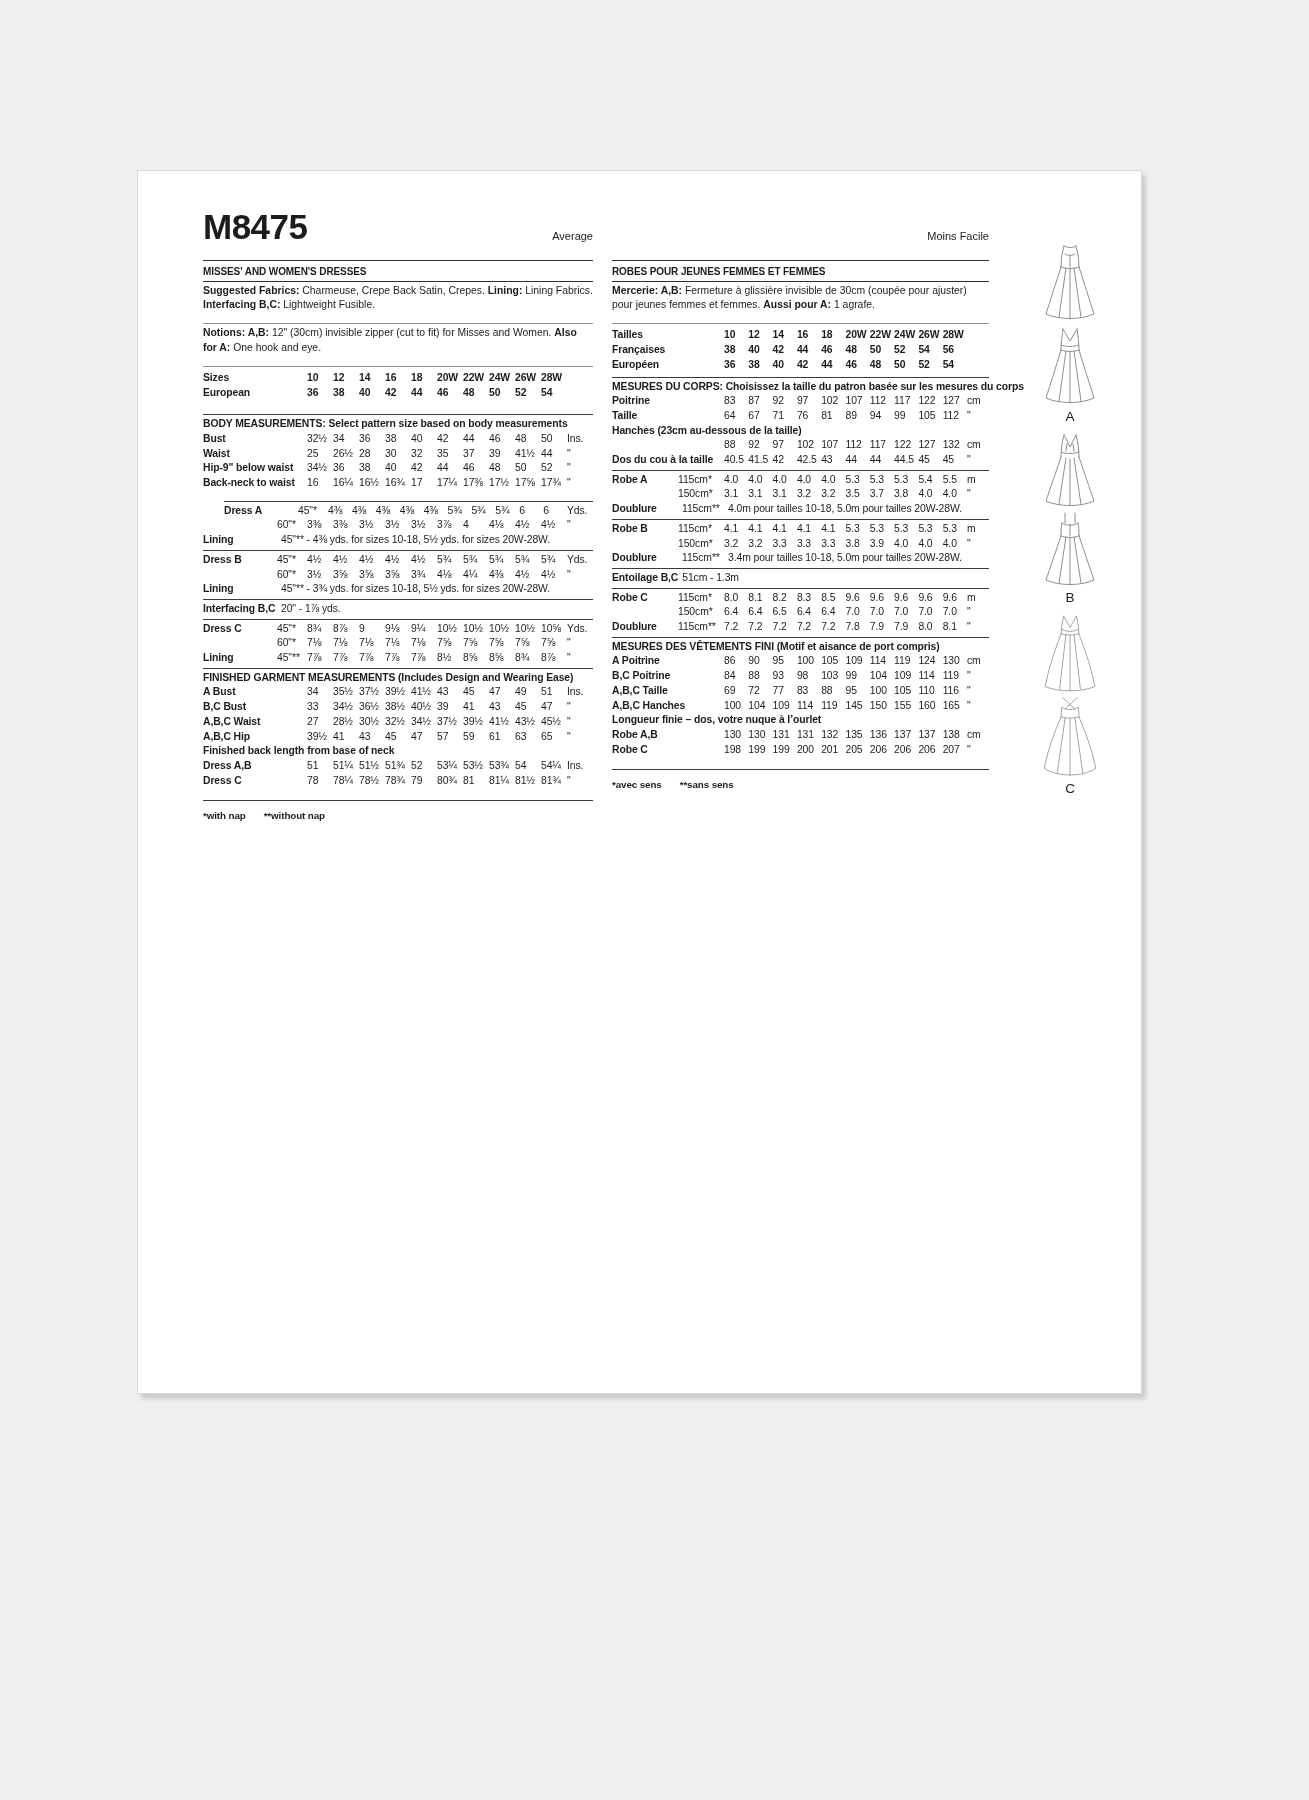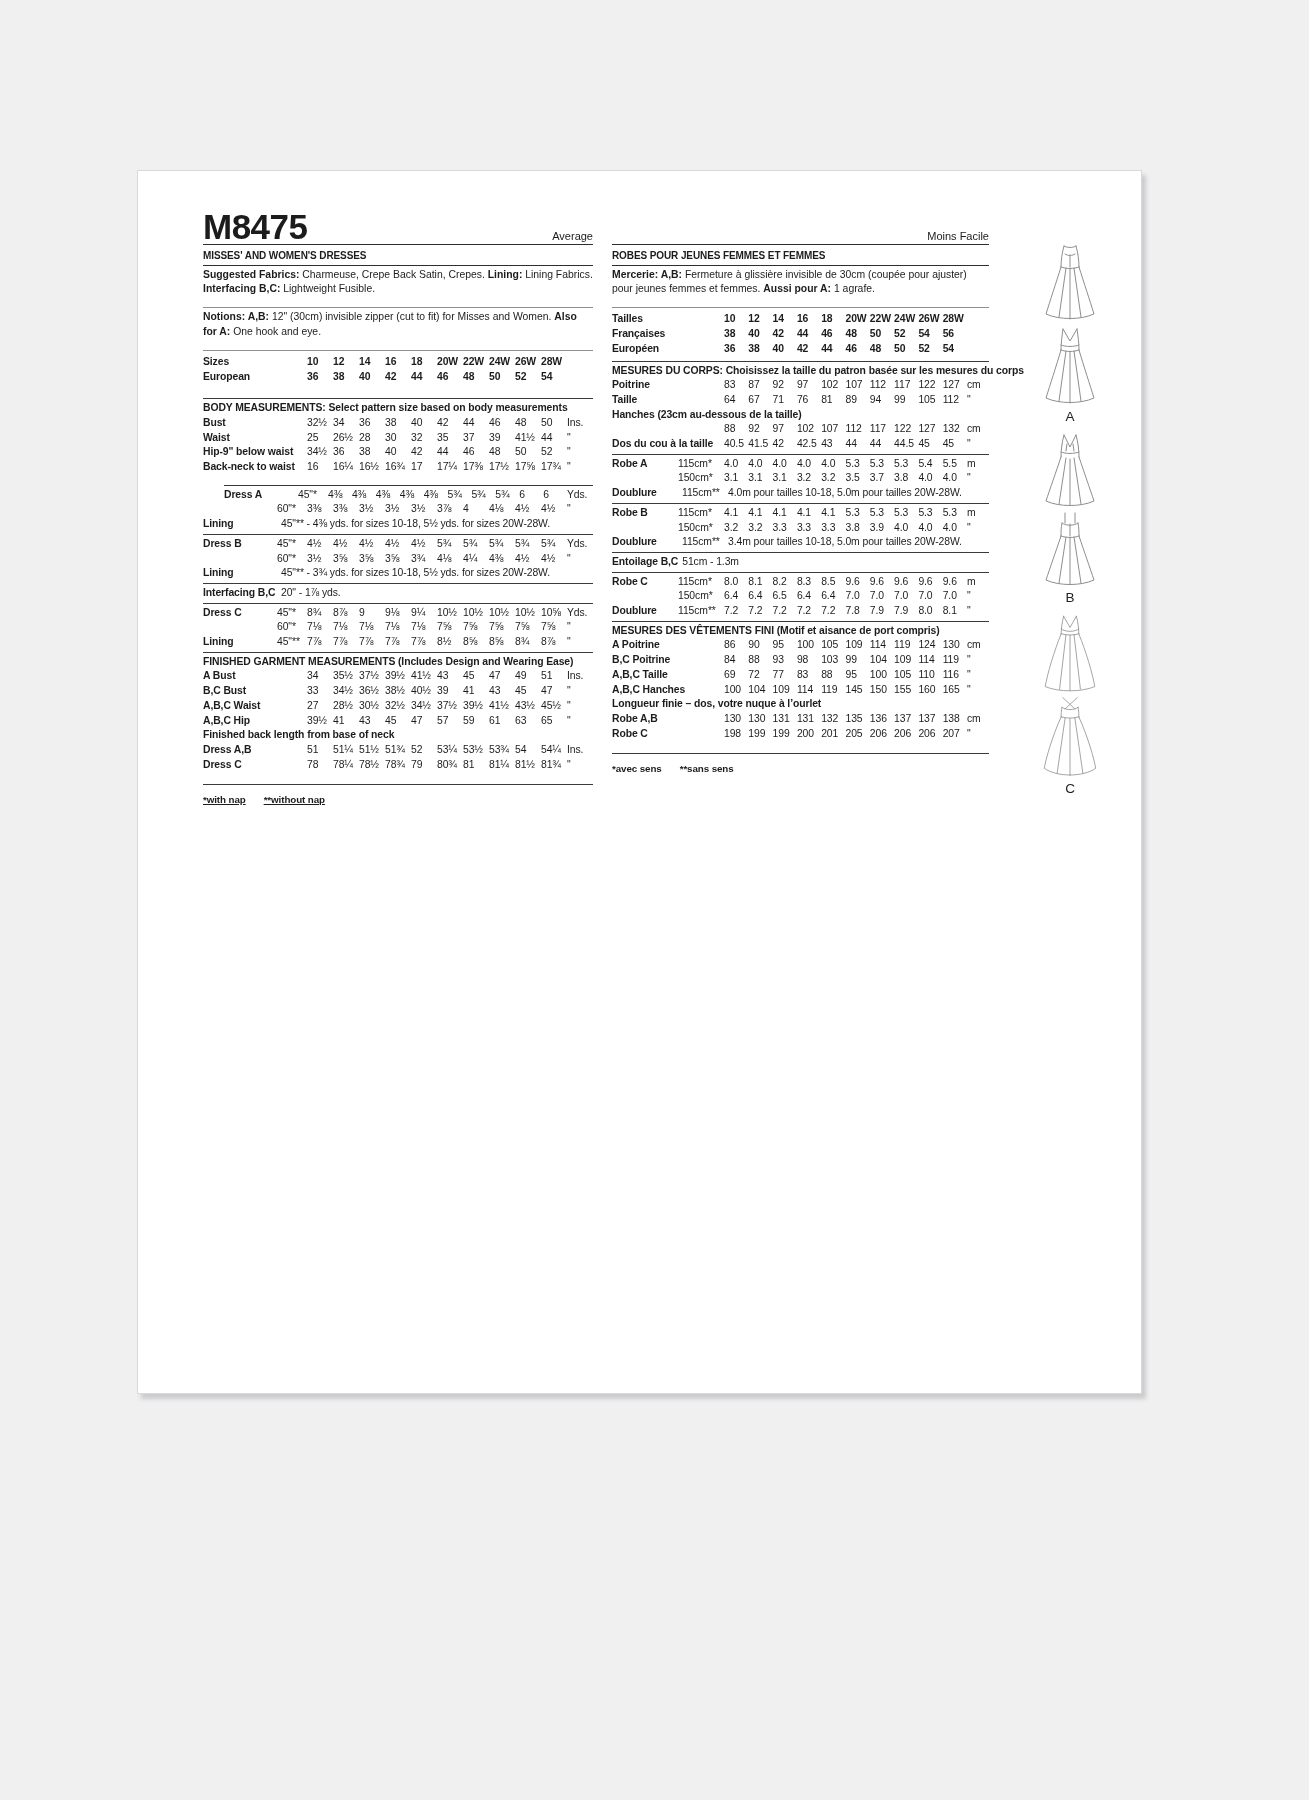--- a/index.html
+++ b/index.html
@@ -11,21 +11,21 @@
   }
   .page{
     position:absolute;left:137px;top:170px;width:1003px;height:1222px;
     background:#ffffff;border:1px solid #d9d9db;
     box-shadow:4px 5px 4px rgba(110,110,120,.28);
   }
   .col{position:absolute;top:34px}
   .col-en{left:65px;width:390px}
   .col-fr{left:474px;width:377px}
   .band{display:flex;justify-content:space-between;align-items:flex-end;
-    height:38px;border-bottom:1.7px solid #2e2e2e;padding-bottom:1px}
+    height:38px;border-bottom:1.7px solid #2e2e2e;padding-bottom:17px}
   .sku{font-size:35px;font-weight:700;line-height:33px;letter-spacing:-.5px}
   .diff{font-size:11px;line-height:13px}
   .coltitle{font-size:10px;font-weight:700;line-height:13px;padding:4px 0 3px;
     border-bottom:1.5px solid #2e2e2e;letter-spacing:-.1px}
   .para{font-size:10.4px;line-height:14.2px;padding:2px 0 11px;border-bottom:1px solid #8f8f8f}
   .para .b{font-weight:700}
   .rows{margin-top:2px}
   .row{display:flex;align-items:baseline;font-size:10.4px;line-height:14.7px;letter-spacing:-.1px}
   .row.rt{border-top:1.4px solid #3a3a3a;padding-top:2px;margin-top:2px}
   .lbl{flex:none;width:74px;font-weight:700;white-space:nowrap;overflow:visible}
@@ -398,21 +398,21 @@
             <span>78¾</span>
             <span>79</span>
             <span>80¾</span>
             <span>81</span>
             <span>81¼</span>
             <span>81½</span>
             <span>81¾</span>
           </span>
           <span class="unit">"</span>
         </div>
-        <div class="row foot rt" style="margin-top: 12px; text-decoration: underline;">
+        <div class="row foot rt" style="margin-top: 12px;">
           <span>*with nap</span>
           <span>**without nap</span>
         </div>
       </div>
   </div>
 
   <div class="col col-fr">
     <div class="band">
       <div class="sku"></div>
       <div class="diff">Moins Facile</div>

